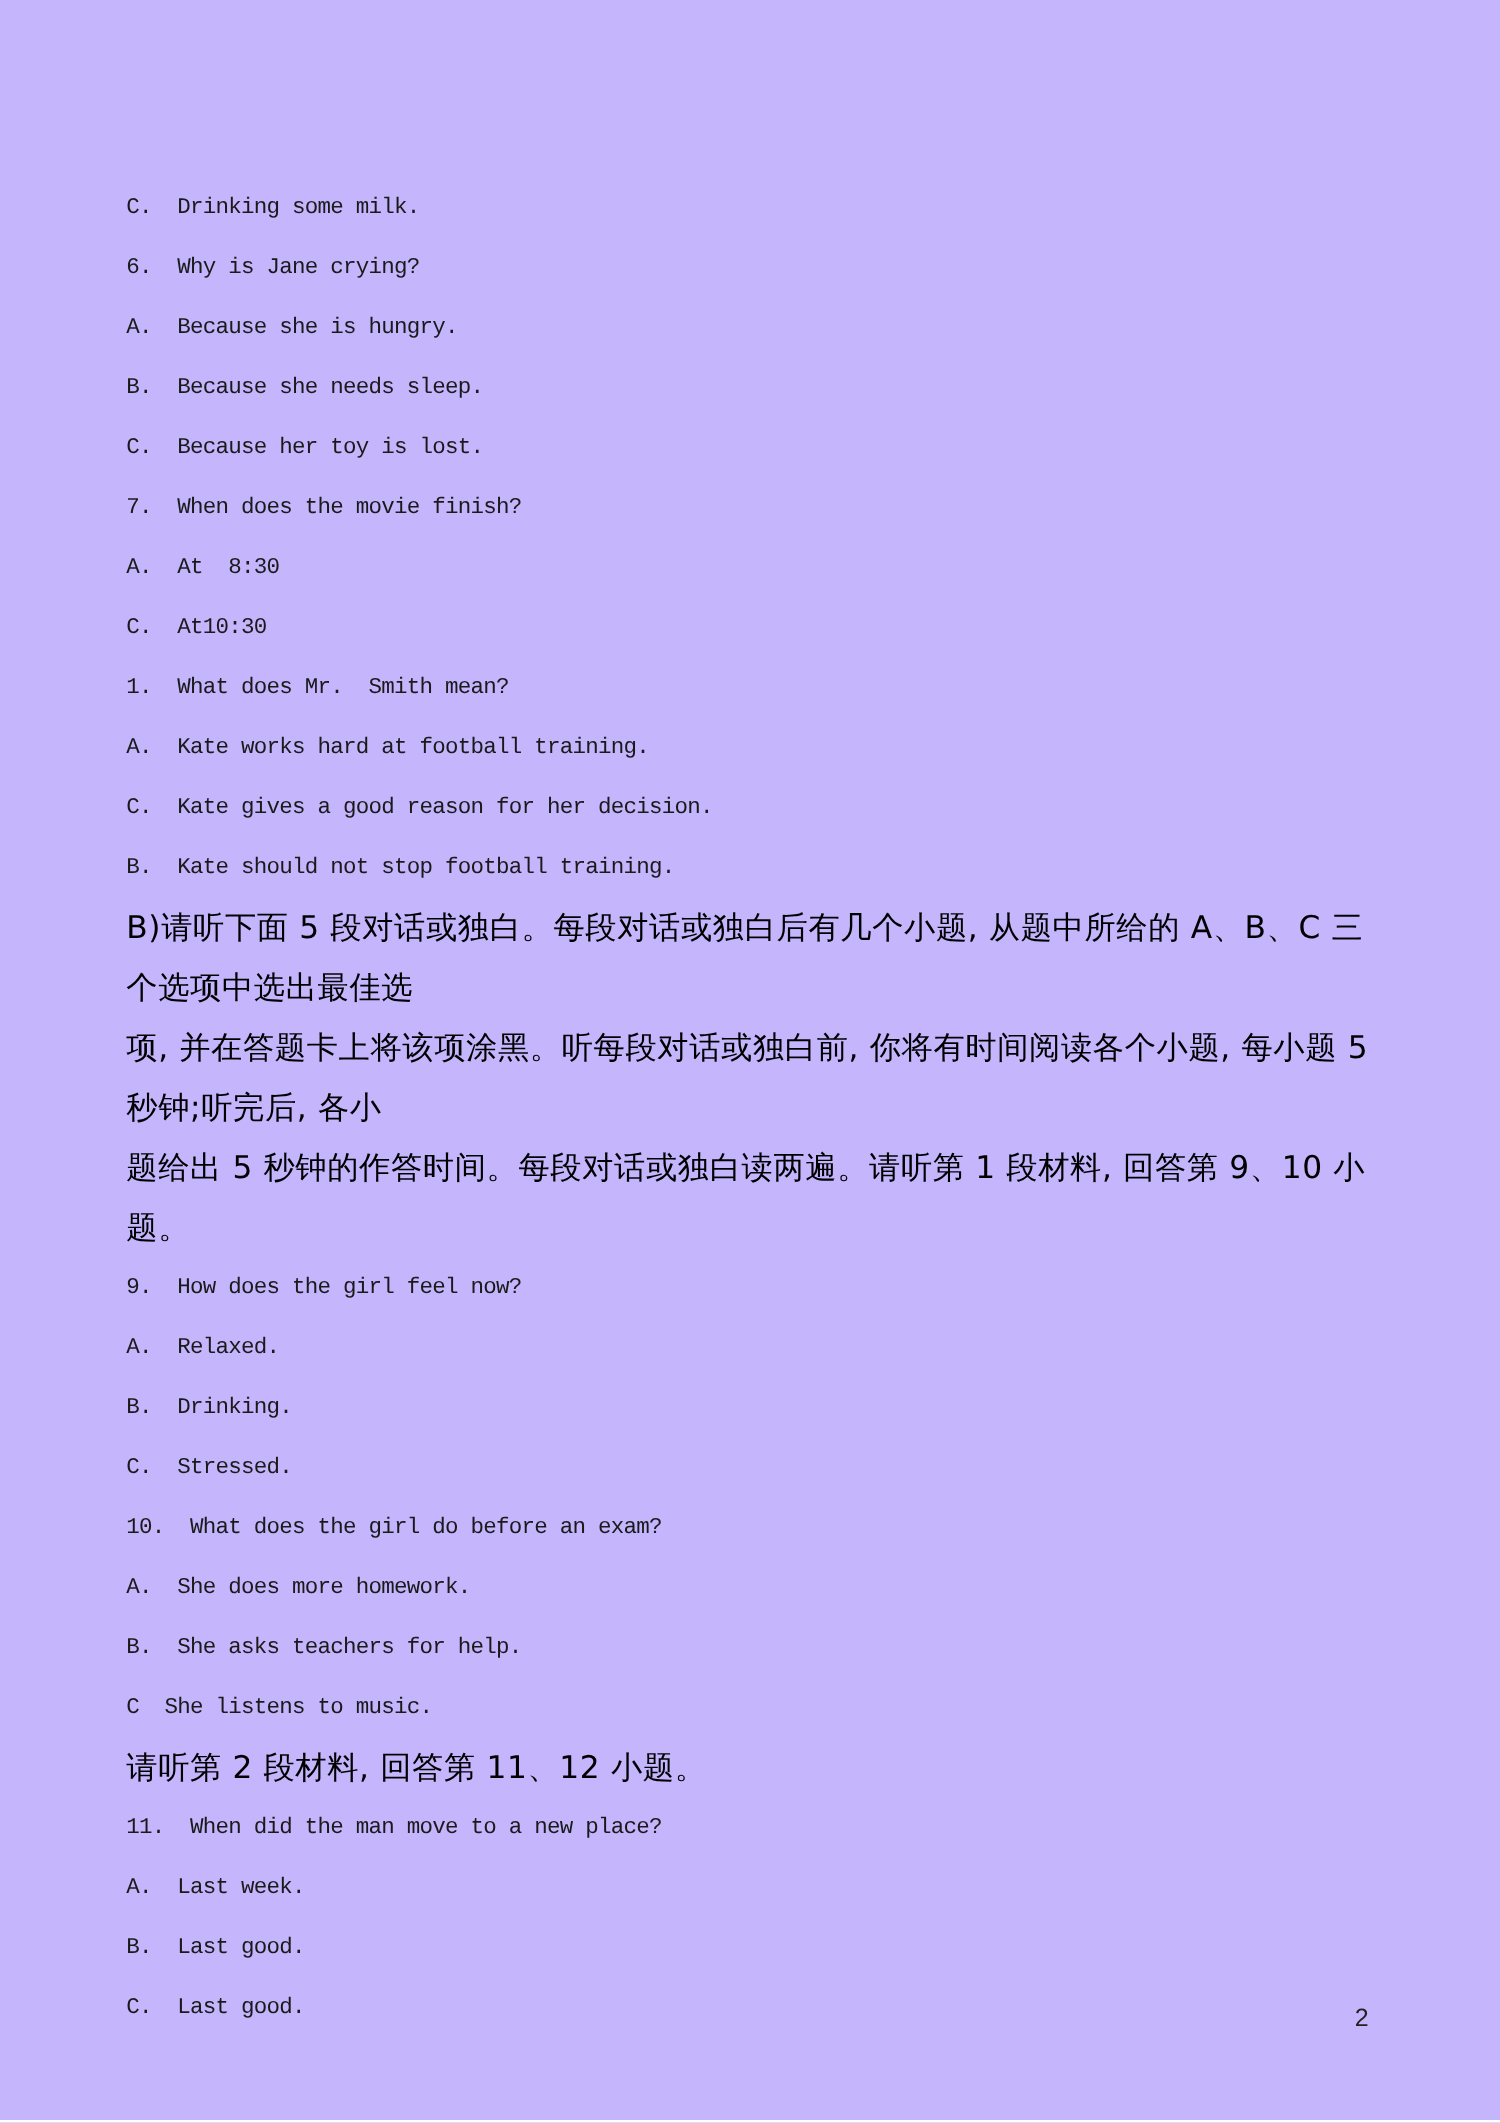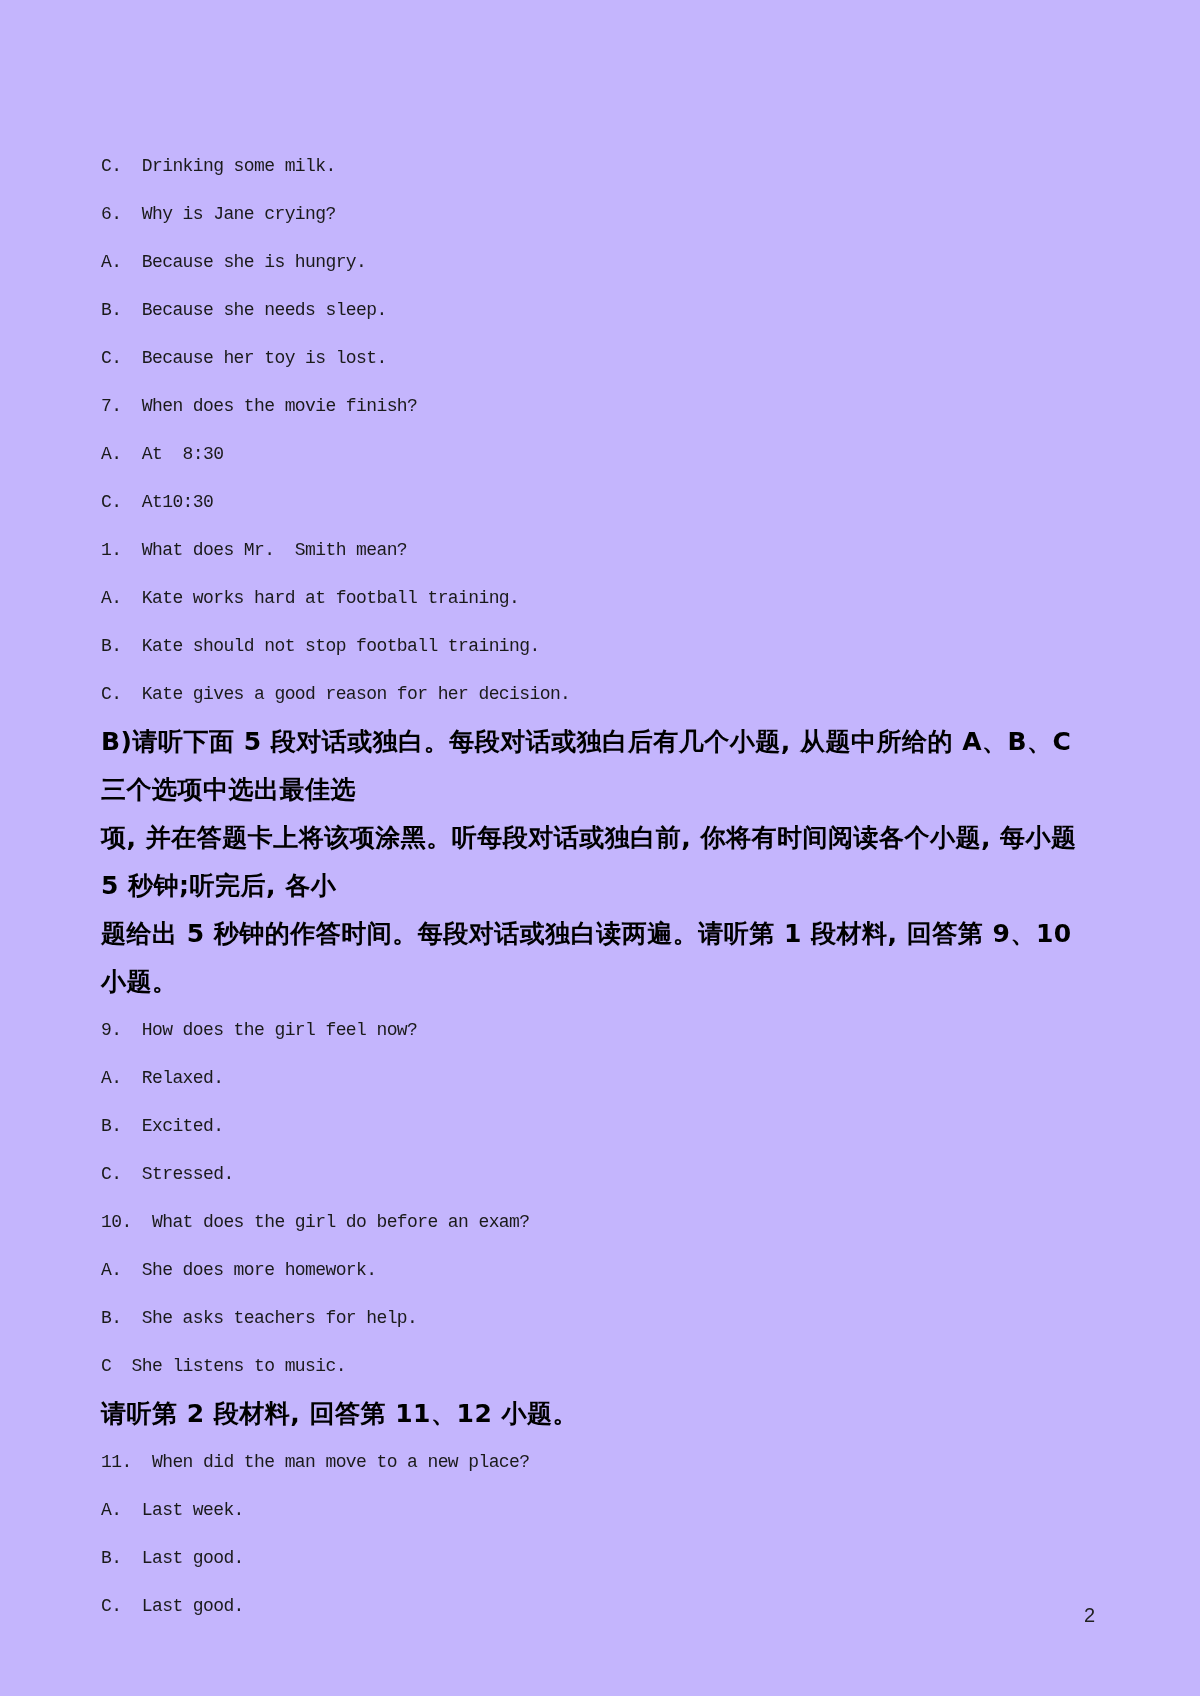--- a/index.html
+++ b/index.html
@@ -26,21 +26,21 @@
     white-space: pre-wrap;
   }
   .en {
     font-family: "Liberation Mono", monospace;
     font-size: 18px;
     letter-spacing: -0.6px;
     color: #1a1a1a;
   }
   .zh {
     font-family: "DejaVu Sans", "Liberation Sans", sans-serif;
-    font-weight: 700;
+    font-weight: 400;
     font-size: 25px;
     letter-spacing: 0.5px;
     color: #000000;
   }
   .page-number {
     position: absolute;
     right: 105px;
     top: 1604px;
     font-family: "Liberation Sans", sans-serif;
     font-size: 20px;
@@ -55,28 +55,28 @@
     <p class="line en">C.  Drinking some milk.</p>
     <p class="line en">6.  Why is Jane crying?</p>
     <p class="line en">A.  Because she is hungry.</p>
     <p class="line en">B.  Because she needs sleep.</p>
     <p class="line en">C.  Because her toy is lost.</p>
     <p class="line en">7.  When does the movie finish?</p>
     <p class="line en">A.  At  8:30</p>
     <p class="line en">C.  At10:30</p>
     <p class="line en">1.  What does Mr.  Smith mean?</p>
     <p class="line en">A.  Kate works hard at football training.</p>
+    <p class="line en">C.  Kate gives a good reason for her decision.</p>
     <p class="line en">B.  Kate should not stop football training.</p>
-    <p class="line en">C.  Kate gives a good reason for her decision.</p>
     <p class="line zh">B)请听下面 5 段对话或独白。每段对话或独白后有几个小题, 从题中所给的 A、B、C 三个选项中选出最佳选</p>
     <p class="line zh">项, 并在答题卡上将该项涂黑。听每段对话或独白前, 你将有时间阅读各个小题, 每小题 5 秒钟;听完后, 各小</p>
     <p class="line zh">题给出 5 秒钟的作答时间。每段对话或独白读两遍。请听第 1 段材料, 回答第 9、10 小题。</p>
     <p class="line en">9.  How does the girl feel now?</p>
     <p class="line en">A.  Relaxed.</p>
-    <p class="line en">B.  Excited.</p>
+    <p class="line en">B.  Drinking.</p>
     <p class="line en">C.  Stressed.</p>
     <p class="line en">10.  What does the girl do before an exam?</p>
     <p class="line en">A.  She does more homework.</p>
     <p class="line en">B.  She asks teachers for help.</p>
     <p class="line en">C  She listens to music.</p>
     <p class="line zh">请听第 2 段材料, 回答第 11、12 小题。</p>
     <p class="line en">11.  When did the man move to a new place?</p>
     <p class="line en">A.  Last week.</p>
     <p class="line en">B.  Last good.</p>
     <p class="line en">C.  Last good.</p>

